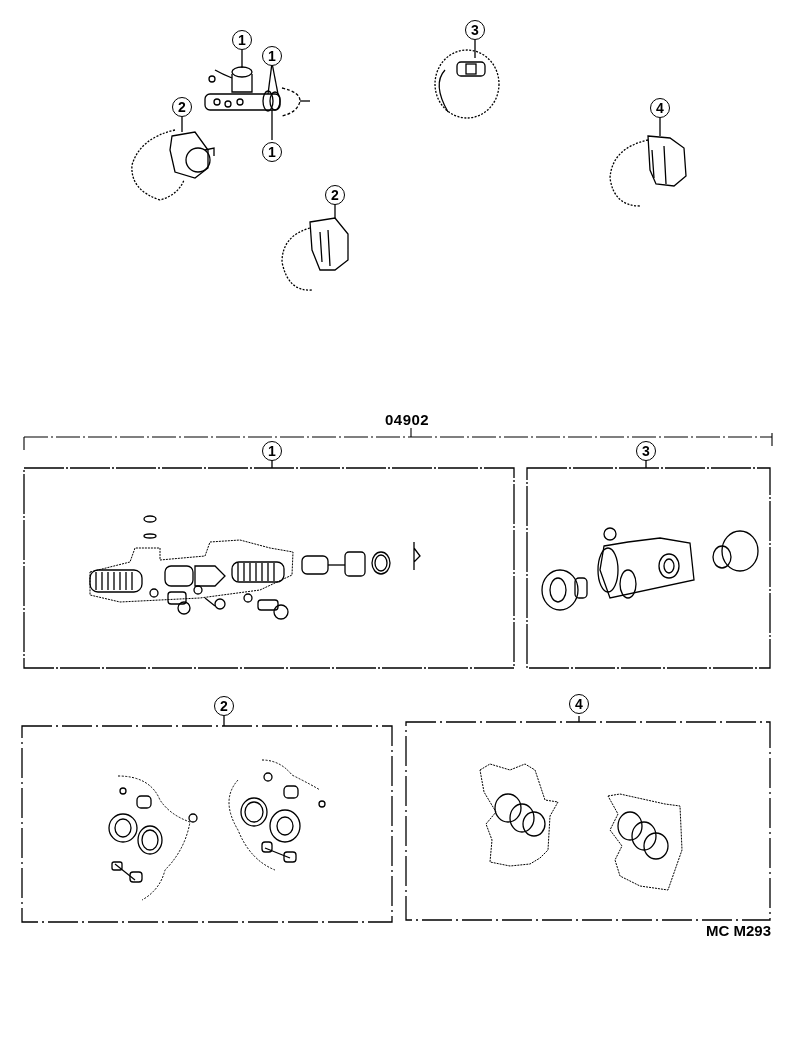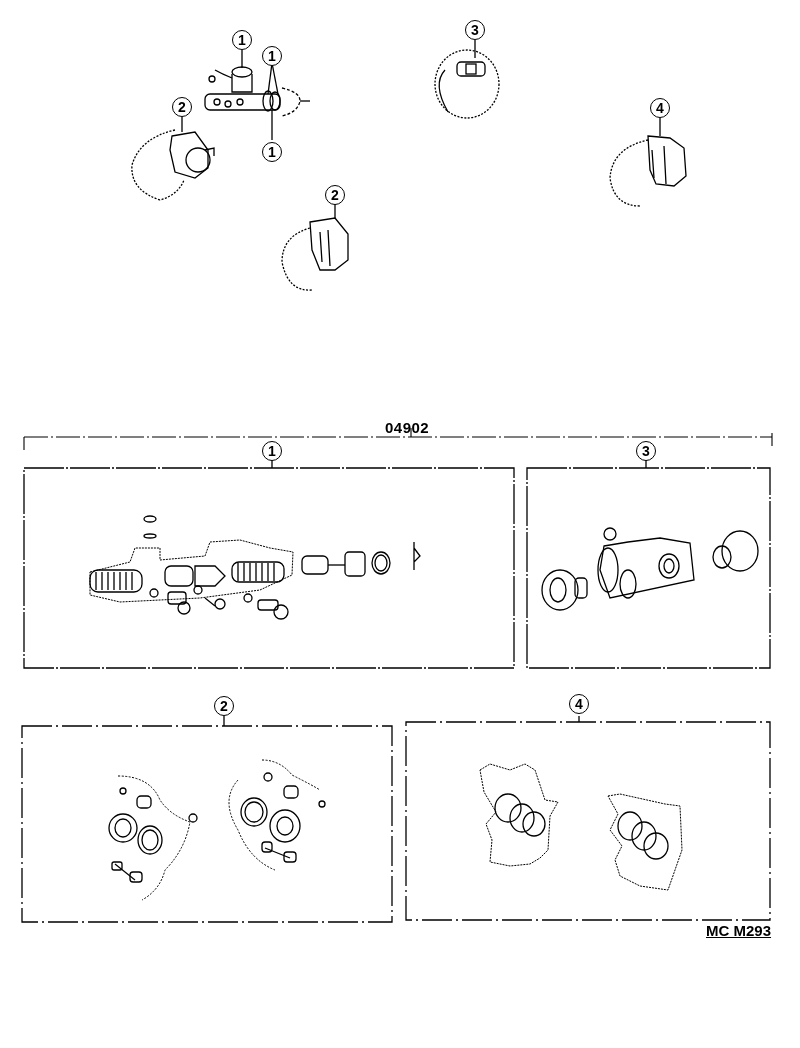--- a/index.html
+++ b/index.html
@@ -2,21 +2,21 @@
 <html><head>
 <meta charset="utf-8">
 <style>
   html, body { margin: 0; padding: 0; background: #ffffff; }
   body { width: 800px; height: 1048px; position: relative; overflow: hidden;
          font-family: "Liberation Sans", sans-serif; color: #000; }
   .callout { position: absolute; width: 20px; height: 20px; border: 1.3px solid #000; border-radius: 50%;
              box-sizing: border-box; font: bold 14px "Liberation Sans", sans-serif; text-align: center;
              line-height: 18px; background: #fff; }
   .kit-code { position: absolute; font: bold 15px "Liberation Sans", sans-serif; letter-spacing: 0.5px; }
-  .figure-code { position: absolute; font: bold 15px "Liberation Sans", sans-serif; text-decoration: underline; }
+  .figure-code { position: absolute; font: bold 15px "Liberation Sans", sans-serif; }
   svg { position: absolute; left: 0; top: 0; }
 </style>
 </head>
 <body>
 
 <svg width="800" height="1048" viewBox="0 0 800 1048">
   <g fill="none" stroke="#000" stroke-width="1.3">
 
     <g>
       <line x1="242" y1="50" x2="242" y2="68"></line>
@@ -174,20 +174,20 @@
 </svg>
 
 <div class="callout" style="left:232px;top:30px;">1</div>
 <div class="callout" style="left:262px;top:46px;">1</div>
 <div class="callout" style="left:262px;top:142px;">1</div>
 <div class="callout" style="left:172px;top:97px;">2</div>
 <div class="callout" style="left:325px;top:185px;">2</div>
 <div class="callout" style="left:465px;top:20px;">3</div>
 <div class="callout" style="left:650px;top:98px;">4</div>
 
-<div class="kit-code" style="left:385px;top:411px;margin-top:8px;">04902</div>
+<div class="kit-code" style="left:385px;top:411px;">04902</div>
 
 <div class="callout" style="left:262px;top:441px;">1</div>
 <div class="callout" style="left:636px;top:441px;">3</div>
 <div class="callout" style="left:214px;top:696px;">2</div>
 <div class="callout" style="left:569px;top:694px;">4</div>
 
 <div class="figure-code" style="left:706px;top:922px;">MC M293</div>
 
 </body></html>

